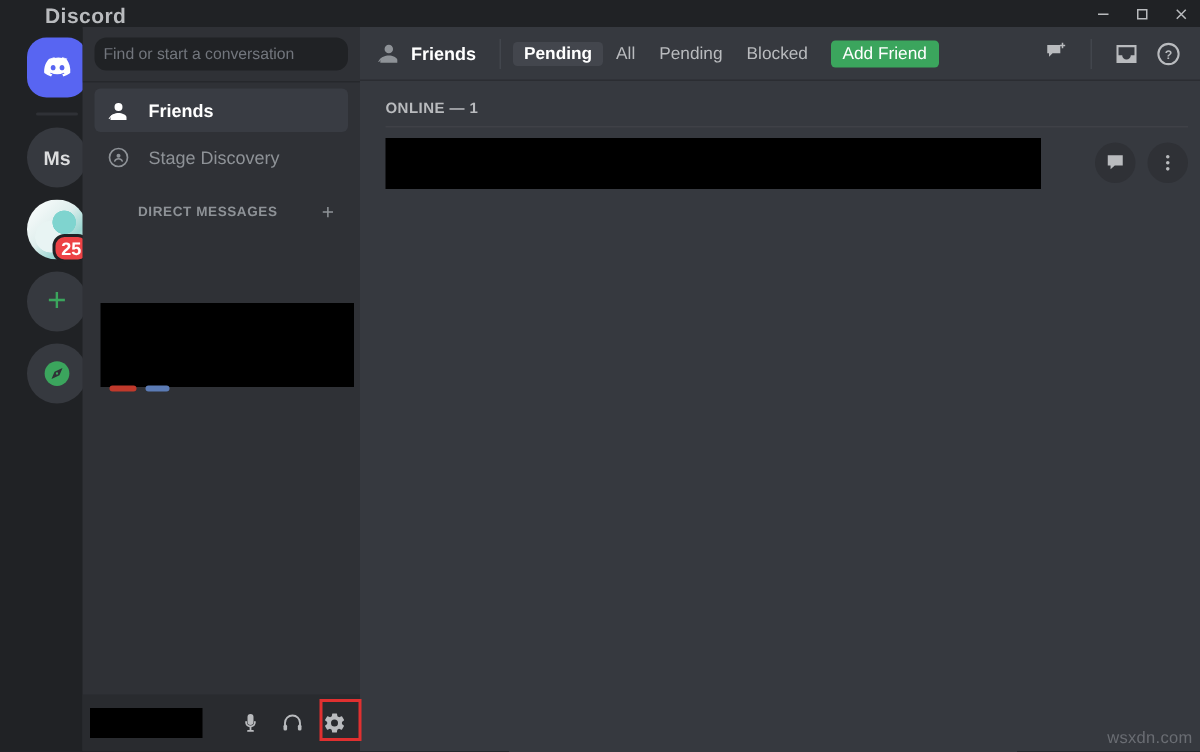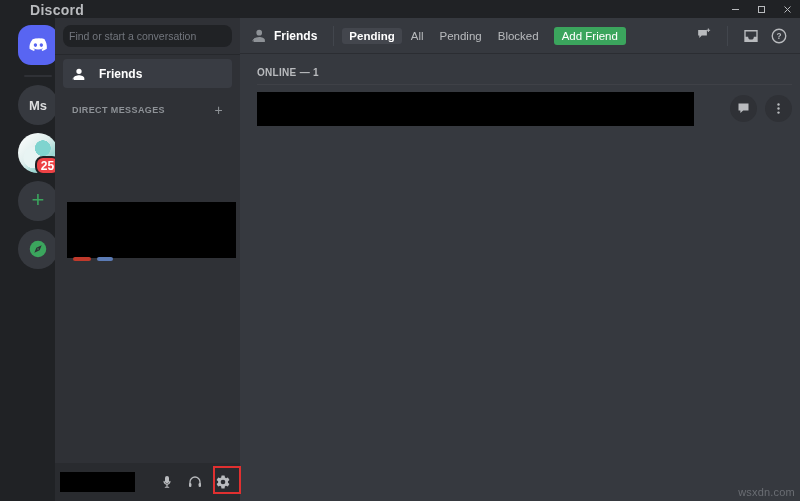--- a/index.html
+++ b/index.html
@@ -211,20 +211,21 @@
     margin-top: 10px;
     height: 24px;
     display: flex;
     align-items: center;
     justify-content: space-between;
     padding: 0 17px 0 17px;
     color: #8e9297;
     font-size: 9px;
     font-weight: bold;
     letter-spacing: 0.4px;
+    margin-left: 20px;
   }
   .dm-plus {
     font-size: 14px;
     line-height: 1;
     color: #8e9297;
     cursor: pointer;
     font-weight: 400;
   }
   .dm-redacted {
     position: absolute;
@@ -489,20 +490,30 @@
       <div class="nav-item active">
         <span class="nav-ico">
           <svg width="16" height="16" viewBox="0 0 24 24">
             <path fill="#ffffff" d="M12 12a4 4 0 1 0-4-4 4 4 0 0 0 4 4zm0 2c-3.3 0-8 1.7-8 4.2V21h16v-2.8c0-2.5-4.7-4.2-8-4.2z"></path>
             <path fill="#ffffff" d="M2 20c1.2-2.5 3.4-4.2 5.6-5l-.4 1.3C5.6 17 3.9 18.3 3 20z"></path>
           </svg>
         </span>
         <span class="nav-label">Friends</span>
       </div>
 
+      <div class="nav-item">
+        <span class="nav-ico">
+          <svg width="16" height="16" viewBox="0 0 24 24">
+            <circle cx="12" cy="12" r="9" fill="none" stroke="#8e9297" stroke-width="1.7"></circle>
+            <circle cx="12" cy="10.3" r="2" fill="#8e9297"></circle>
+            <path d="M8.3 15.5c.6-1.4 2-2.2 3.7-2.2s3.1.8 3.7 2.2" fill="none" stroke="#8e9297" stroke-width="1.6" stroke-linecap="round"></path>
+          </svg>
+        </span>
+        <span class="nav-label">Stage Discovery</span>
+      </div>
 
     </div>
 
     <div class="dm-header">
       <span>DIRECT MESSAGES</span>
       <span class="dm-plus">+</span>
     </div>
 
     <div class="dm-redacted">
       <div class="dm-frag red"></div>

